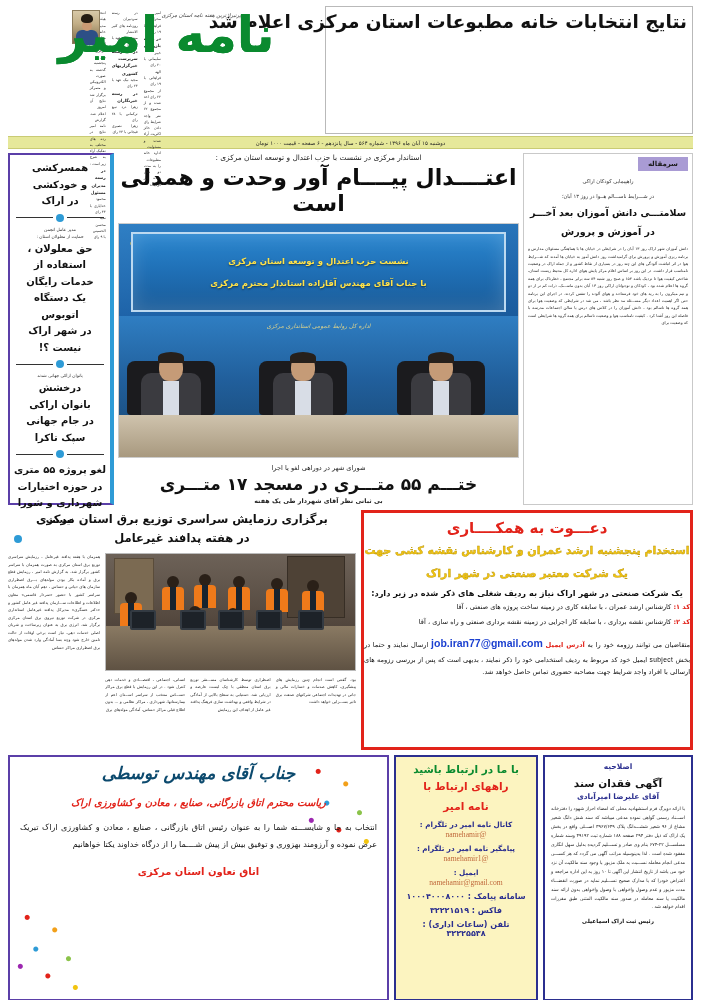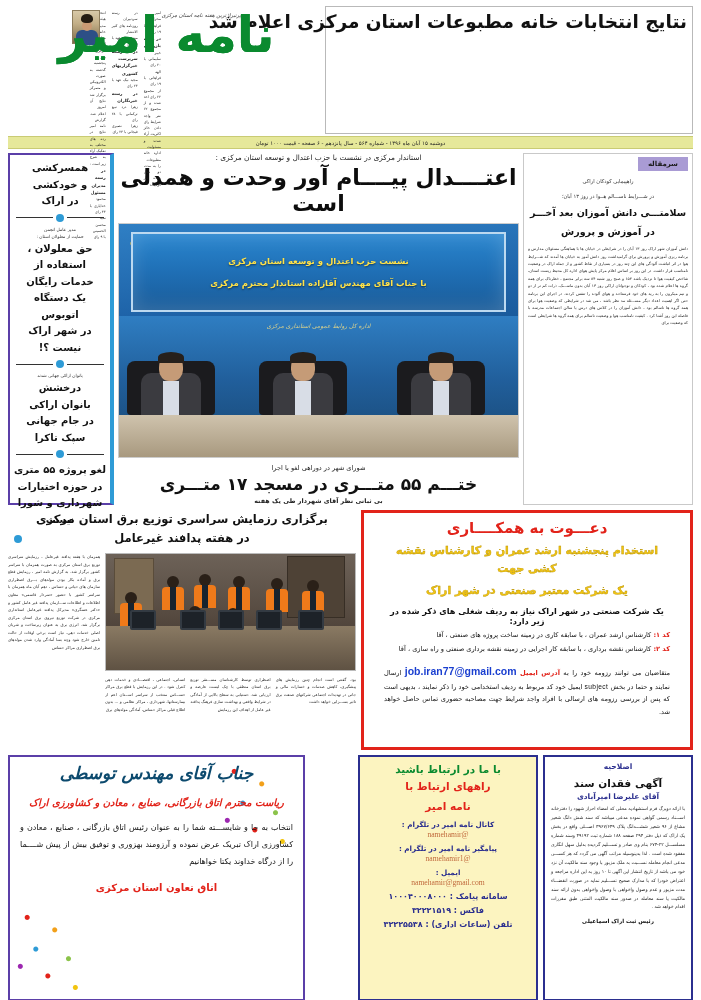--- a/index.html
+++ b/index.html
@@ -109,21 +109,21 @@
   .sb-item .t { font-size:10px; font-weight:bold; color:#111; line-height:1.65; }
   .sb-item .k { font-size:4.4px; color:#333; line-height:1.6; margin-bottom:1px; }
   .sb-sep { display:flex; align-items:center; gap:3px; margin:4px 2px; }
   .sb-sep .ln { flex:1; height:1px; background:#333; }
   .sb-sep .dot { width:8px; height:8px; border-radius:50%; background:#2e9bd6; color:#fff; font-size:5px; line-height:8px; }
   .sb-end { text-align:left; }
   .sb-end .dot { display:inline-block; width:8px; height:8px; border-radius:50%; background:#2e9bd6; }
 
   
   .mid-section { display:flex; gap:5px; margin-top:5px; height:240px; }
-  .job-ad { width:332px; border:3px solid #e2231a; background:#fff; padding:6px 20px; display:flex; flex-direction:column; }
+  .job-ad { width:332px; border:3px solid #e2231a; background:#fff; padding:6px 0; display:flex; flex-direction:column; }
   .job-h1 { text-align:center; font-size:15px; font-weight:bold; color:#e2231a; letter-spacing:-0.3px; }
   .job-h2 { text-align:center; font-size:11px; font-weight:bold; color:#f2c40f; line-height:1.6; margin-top:5px; -webkit-text-stroke:.4px #b8940a; }
   .job-h3 { text-align:center; font-size:8.2px; font-weight:bold; color:#111; margin-top:6px; }
   .job-row { font-size:6.6px; color:#111; margin-top:4px; line-height:1.6; text-align:justify; }
   .job-row b { color:#e2231a; }
   .job-mail { margin-top:7px; font-size:6.6px; color:#111; line-height:1.85; text-align:justify; }
   .job-mail .em { color:#1a3fd0; font-weight:bold; font-size:10.5px; font-family:"Liberation Sans", sans-serif; }
   .job-mail .lbl { color:#e2231a; font-weight:bold; }
   .job-mail .sub { font-family:"Liberation Sans", sans-serif; letter-spacing:.4px; }
 
@@ -151,21 +151,21 @@
 
   
   .bot-section { display:flex; gap:5px; margin-top:5px; height:246px; }
   .legal { width:150px; border:2px solid #2b2f8f; background:#fff; padding:5px 6px; }
   .lg-tag { text-align:center; font-size:7.5px; font-weight:bold; color:#2b2f8f; }
   .lg-title { text-align:center; font-size:10.5px; font-weight:bold; color:#111; margin-top:6px; }
   .lg-name { text-align:center; font-size:7.5px; font-weight:bold; color:#2b2f8f; margin-top:3px; }
   .lg-body { margin-top:4px; font-size:4.6px; line-height:1.95; color:#1d1d1d; text-align:justify; }
   .lg-sign { text-align:center; font-size:5.6px; font-weight:bold; color:#111; margin-top:6px; }
 
-  .contact { width:180px; border:2px solid #2b2f8f; background:#fcf4c0; padding:6px 6px; text-align:center;margin-left:48px; }
+  .contact { width:144px; border:2px solid #2b2f8f; background:#fcf4c0; padding:6px 6px; text-align:center; }
   .ct-h1 { font-size:10.5px; font-weight:bold; color:#0a8a2f; }
   .ct-h2 { font-size:10.5px; font-weight:bold; color:#e2231a; margin-top:4px; line-height:1.5; }
   .ct-lbl { font-size:7.2px; font-weight:bold; color:#2b2f8f; margin-top:5px; }
   .ct-val { font-size:7.6px; color:#c0693c; margin-top:1px; font-family:"Liberation Serif", serif; }
   .ct-line { font-size:8px; font-weight:bold; color:#2b2f8f; margin-top:5px; }
 
   .congrat { flex:1; position:relative; border:2px solid #5b3fa8; background:#fff; padding:6px 10px; overflow:hidden; }
   .cg-conf { position:absolute; width:86px; height:96px; pointer-events:none;
     background:
       radial-gradient(circle at 20% 15%, #e2231a 2px, transparent 3px),

